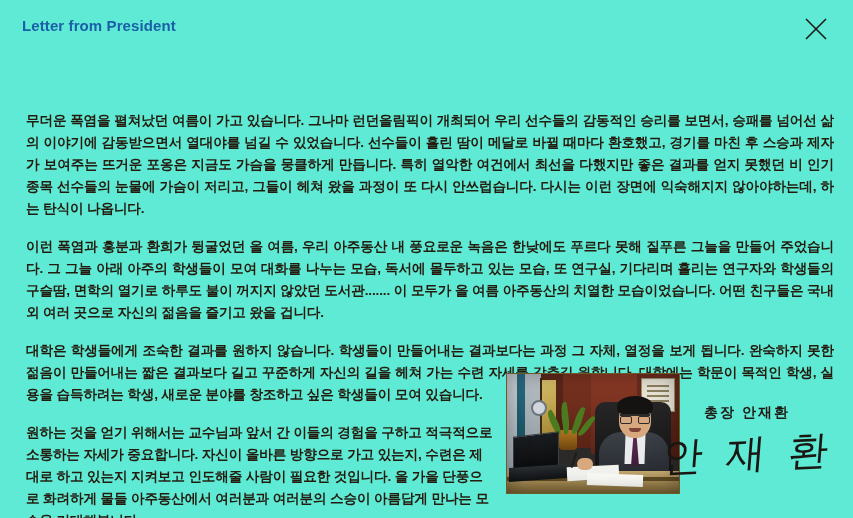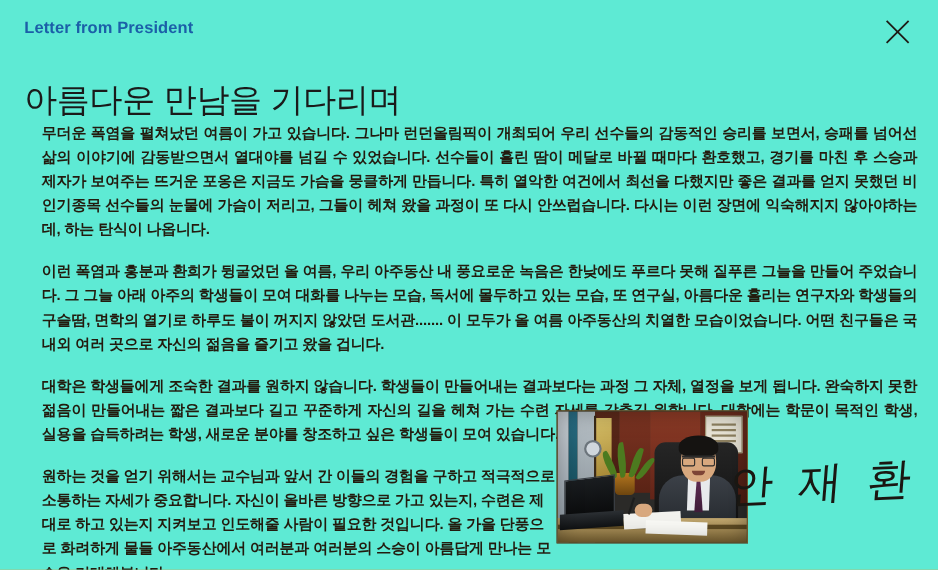--- a/index.html
+++ b/index.html
@@ -68,21 +68,21 @@
   }
 
   
   .letter-body {
     position: absolute;
     left: 22px;
     top: 110px;
     width: 812px;
   }
   .letter-para {
-    margin: 0 0 16px 16px;
+    margin: 0 0 16px 4px;
     font-size: 13.6px;
     line-height: 22px;
     color: #231b0e;
     text-align: justify;
     text-justify: inter-character;
     letter-spacing: -0.15px;
     font-weight: 600;
   }
   .letter-para.narrow {
     width: 468px;
@@ -179,25 +179,24 @@
     <div class="eyebrow-title">Letter from President</div>
 
     <button class="close-button" aria-label="close">
       <svg viewBox="0 0 34 34" xmlns="http://www.w3.org/2000/svg">
         <line x1="7" y1="7" x2="27" y2="27" stroke="#1d1a14" stroke-width="1.6"></line>
         <line x1="27" y1="7" x2="7" y2="27" stroke="#1d1a14" stroke-width="1.6"></line>
       </svg>
     </button>
   </div>
 
-  <h1 class="letter-heading">아름다운 만남을 기다리며</h1>
 
   <div class="letter-body">
     <p class="letter-para">무더운 폭염을 펼쳐났던 여름이 가고 있습니다. 그나마 런던올림픽이 개최되어 우리 선수들의 감동적인 승리를 보면서, 승패를 넘어선 삶의 이야기에 감동받으면서 열대야를 넘길 수 있었습니다. 선수들이 흘린 땀이 메달로 바뀔 때마다 환호했고, 경기를 마친 후 스승과 제자가 보여주는 뜨거운 포옹은 지금도 가슴을 뭉클하게 만듭니다. 특히 열악한 여건에서 최선을 다했지만 좋은 결과를 얻지 못했던 비 인기종목 선수들의 눈물에 가슴이 저리고, 그들이 헤쳐 왔을 과정이 또 다시 안쓰럽습니다. 다시는 이런 장면에 익숙해지지 않아야하는데, 하는 탄식이 나옵니다.</p>
-    <p class="letter-para">이런 폭염과 흥분과 환희가 뒹굴었던 올 여름, 우리 아주동산 내 풍요로운 녹음은 한낮에도 푸르다 못해 짙푸른 그늘을 만들어 주었습니다. 그 그늘 아래 아주의 학생들이 모여 대화를 나누는 모습, 독서에 몰두하고 있는 모습, 또 연구실, 아름다운 흘리는 연구자와 학생들의 구슬땀, 면학의 열기로 하루도 불이 꺼지지 않았던 도서관....... 이 모두가 올 여름 아주동산의 치열한 모습이었습니다. 어떤 친구들은 국내외 여러 곳으로 자신의 젊음을 즐기고 왔을 겁니다.</p>
+    <p class="letter-para">이런 폭염과 흥분과 환희가 뒹굴었던 올 여름, 우리 아주동산 내 풍요로운 녹음은 한낮에도 푸르다 못해 짙푸른 그늘을 만들어 주었습니다. 그 그늘 아래 아주의 학생들이 모여 대화를 나누는 모습, 독서에 몰두하고 있는 모습, 또 연구실, 기다리며 흘리는 연구자와 학생들의 구슬땀, 면학의 열기로 하루도 불이 꺼지지 않았던 도서관....... 이 모두가 올 여름 아주동산의 치열한 모습이었습니다. 어떤 친구들은 국내외 여러 곳으로 자신의 젊음을 즐기고 왔을 겁니다.</p>
     <p class="letter-para">대학은 학생들에게 조숙한 결과를 원하지 않습니다. 학생들이 만들어내는 결과보다는 과정 그 자체, 열정을 보게 됩니다. 완숙하지 못한 젊음이 만들어내는 짧은 결과보다 길고 꾸준하게 자신의 길을 헤쳐 가는 수련 자세를 갖추길 원합니다. 대학에는 학문이 목적인 학생, 실용을 습득하려는 학생, 새로운 분야를 창조하고 싶은 학생들이 모여 있습니다.</p>
     <p class="letter-para narrow">원하는 것을 얻기 위해서는 교수님과 앞서 간 이들의 경험을 구하고 적극적으로 소통하는 자세가 중요합니다. 자신이 올바른 방향으로 가고 있는지, 수련은 제대로 하고 있는지 지켜보고 인도해줄 사람이 필요한 것입니다. 올 가을 단풍으로 화려하게 물들 아주동산에서 여러분과 여러분의 스승이 아름답게 만나는 모습을 기대해봅니다.</p>
   </div>
 
   <div class="president-photo">
     <div class="photo-scene">
       <div class="ph-wall-left"></div>
       <div class="ph-wall-teal"></div>
       <div class="ph-wall-grey"></div>
       <div class="ph-wood-a"></div>
@@ -232,16 +231,17 @@
       <div class="ph-laptop-base"></div>
       <div class="ph-paper-a"></div>
       <div class="ph-paper-b"></div>
       <div class="ph-pen"></div>
       <div class="ph-hand"></div>
       <div class="ph-vignette"></div>
     </div>
   </div>
 
   <div class="signature-block">
+    <div class="signature-name">총장  안재환</div>
     <div class="signature-mark">안 재 환</div>
   </div>
 
 </div>
 
 </body></html>

